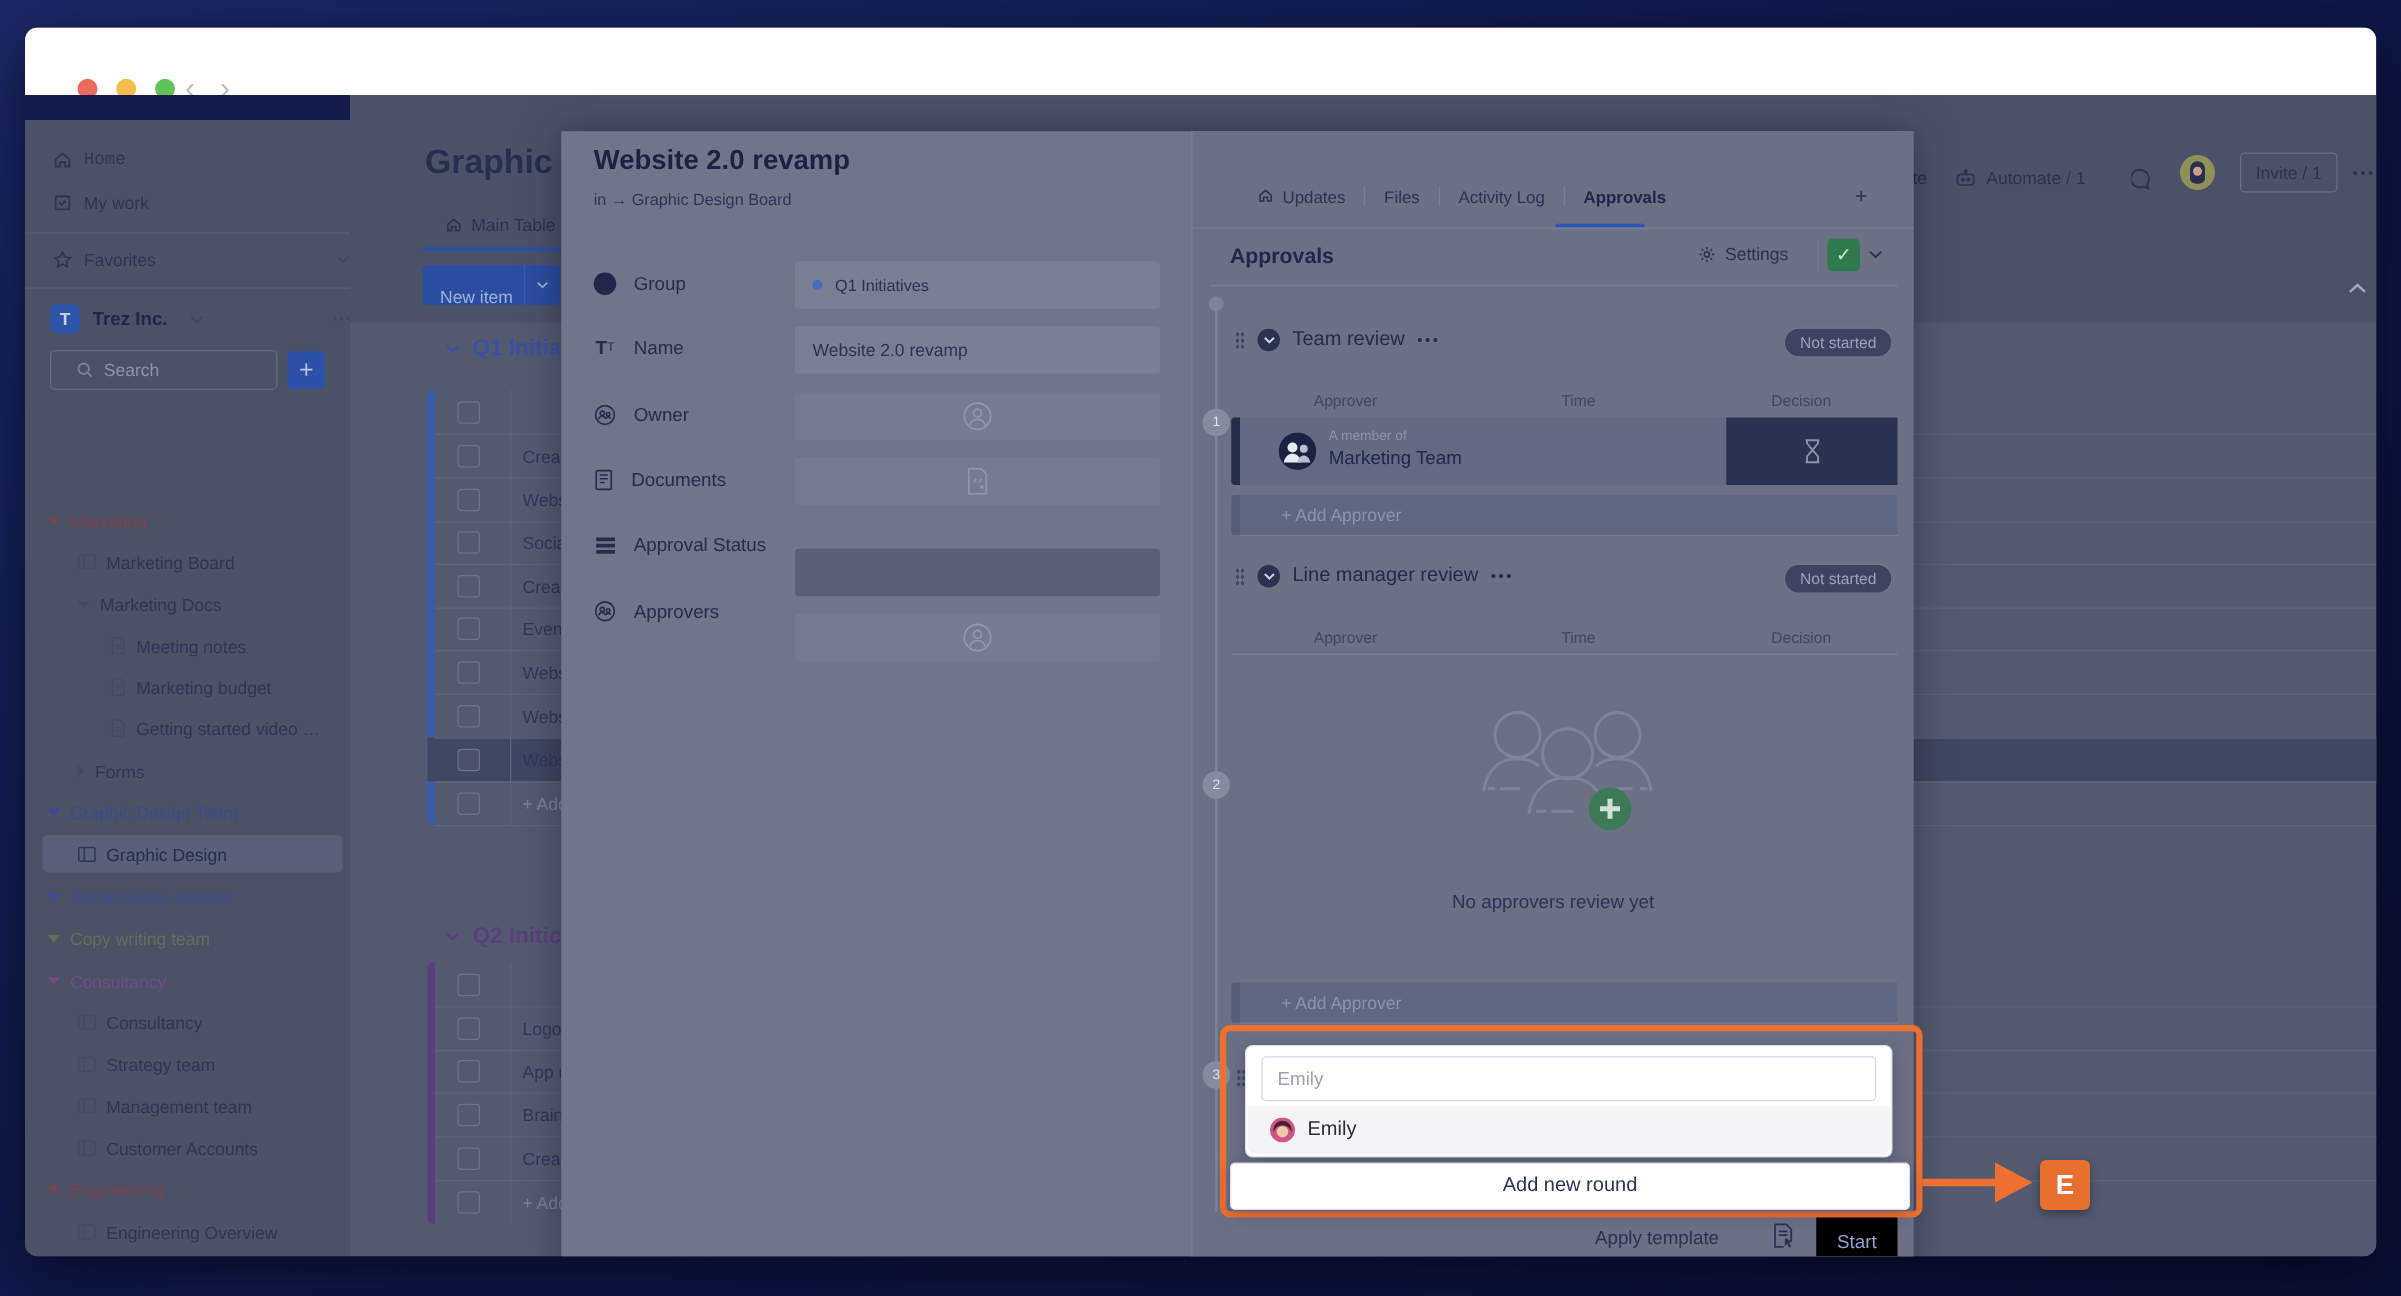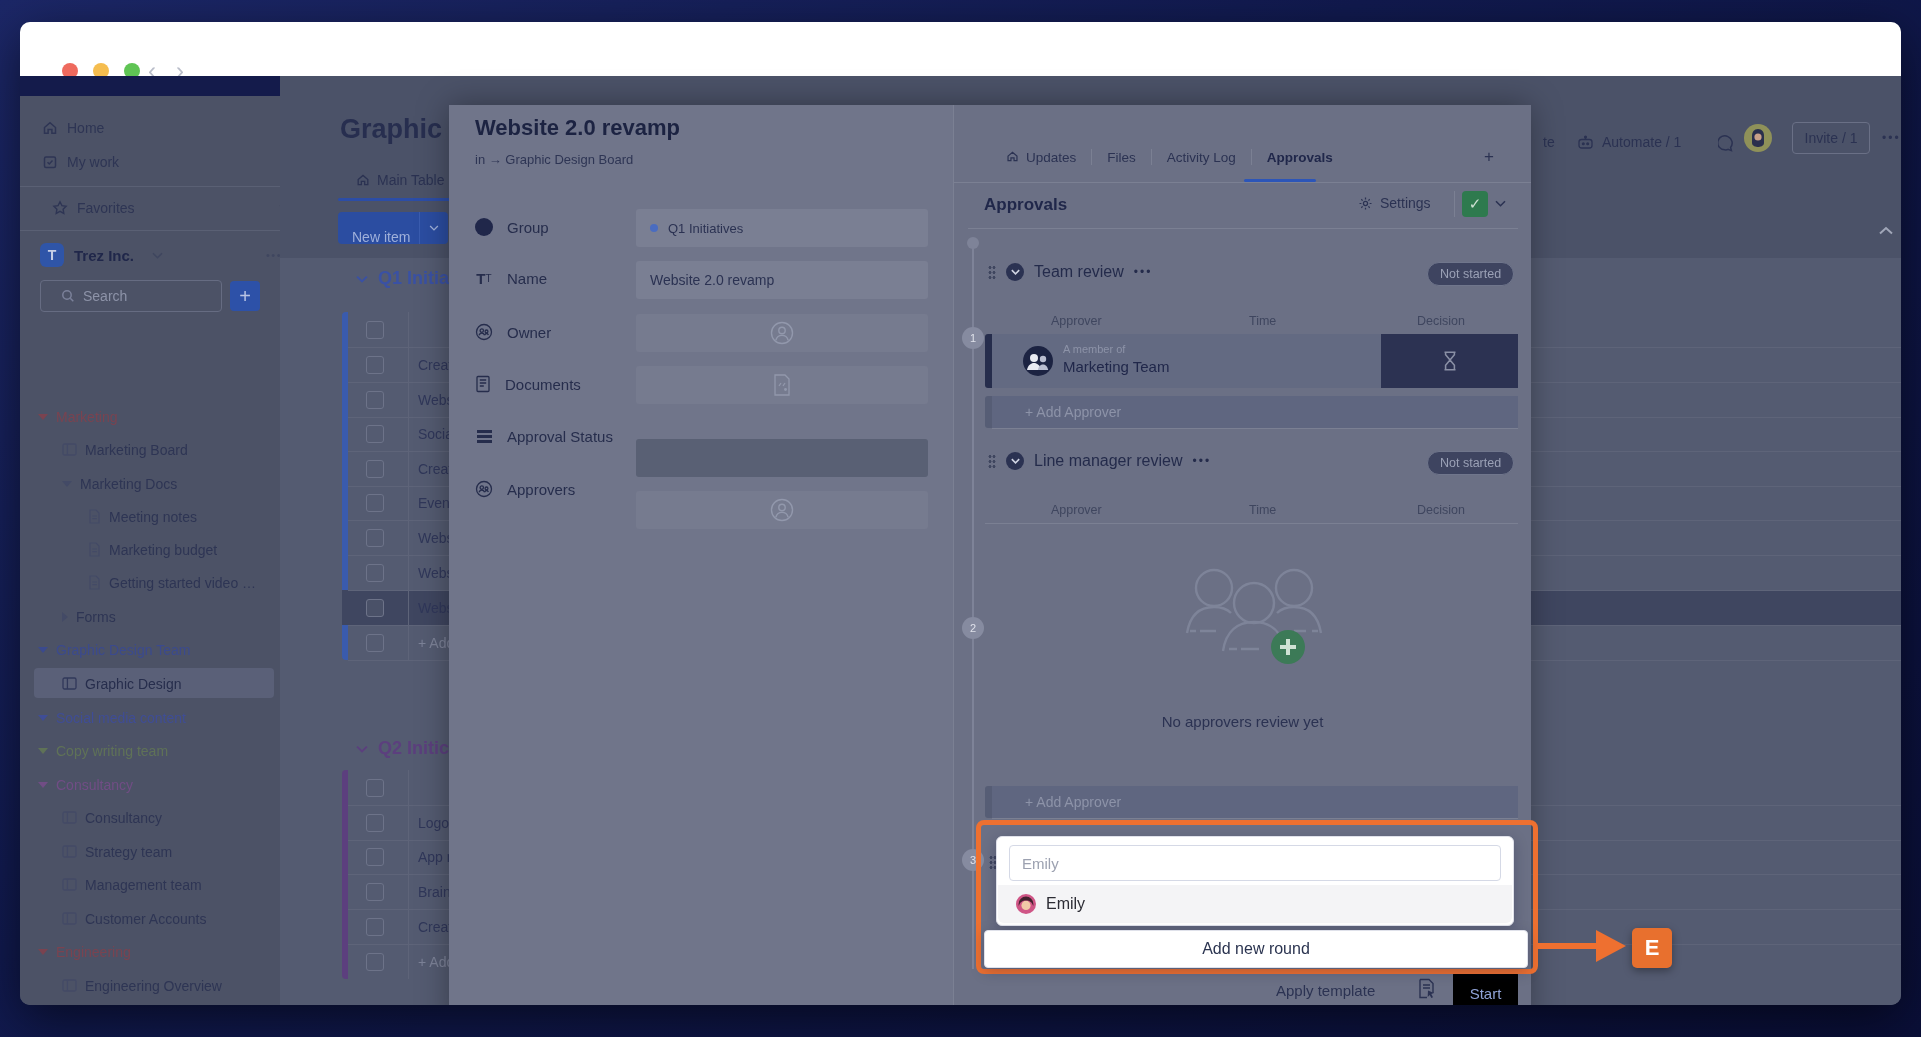--- a/index.html
+++ b/index.html
@@ -31,21 +31,21 @@
   .btitle{position:absolute;left:60px;top:38px;font-size:27px;font-weight:bold;color:#272e4f;white-space:nowrap;}
   .maintab{position:absolute;left:76px;top:96px;font-size:14px;color:#2b3252;display:flex;align-items:center;gap:7px;}
   .maintab-under{position:absolute;left:58px;top:122px;width:150px;height:3px;background:#2c4da6;border-radius:2px;}
   .newitem{position:absolute;left:58px;top:136px;width:110px;height:32px;background:#2b4da1;border-radius:4px;color:#9fb0da;
     font-size:14px;display:flex;align-items:center;}
   .rowline{position:absolute;height:1px;background:#5e6479;}
   .chk{position:absolute;width:16px;height:16px;border:1px solid #6d7389;border-radius:3px;}
   .rowtxt{position:absolute;font-size:14px;color:#30375a;white-space:nowrap;}
   .grouphdr{position:absolute;display:flex;align-items:center;gap:10px;font-size:18px;font-weight:bold;white-space:nowrap;}
   .accent{position:absolute;width:6px;border-radius:4px 0 0 4px;}
-  .tophdr{position:absolute;top:58px;font-size:14px;color:#2b3252;display:flex;align-items:center;margin-left:13px;}
+  .tophdr{position:absolute;top:58px;font-size:14px;color:#2b3252;display:flex;align-items:center;}
   
   .modal{position:absolute;left:429px;top:83px;width:1081px;height:922px;background:#70758a;box-shadow:0 0 30px rgba(0,0,0,.35);}
   .mclose{position:absolute;right:30px;top:12px;font-size:17px;color:#3f465f;cursor:pointer;}
   .mtitle{position:absolute;left:26px;top:10px;font-size:22px;font-weight:bold;color:#1c2342;}
   .mcrumb{position:absolute;left:26px;top:47px;font-size:13px;color:#2e3554;}
   .frow{position:absolute;left:26px;display:flex;align-items:center;gap:14px;font-size:15px;color:#262d4c;}
   .fval{position:absolute;left:187px;width:292px;height:38px;border-radius:3px;display:flex;align-items:center;}
   
   .rpanel{position:absolute;left:504px;top:0;width:577px;height:922px;background:#6b7085;border-left:1px solid #7b8093;}
   .tab{font-size:13.5px;color:#2b3252;cursor:pointer;white-space:nowrap;}
@@ -83,39 +83,39 @@
       <span class="tl" style="left:42px;background:#ee6a5e;"></span>
       <span class="tl" style="left:73px;background:#f5bd4f;"></span>
       <span class="tl" style="left:104px;background:#5fc454;"></span>
       <span class="navchev" style="left:128px;">‹</span>
       <span class="navchev" style="left:156px;">›</span>
     </div>
 
     <div class="appdarkstrip"></div>
 
     <div class="sidebar">
-      <div class="srow" style="top:18px;padding-left:22px;gap:9px;">
+      <div class="srow" style="top:18px;padding-left:22px;gap:9px;font-family:Liberation Mono, monospace;">
         <span class="icon">
           <svg width="16" height="16" viewBox="0 0 16 16" fill="none" stroke="#2e3554" stroke-width="1.5">
               <path d="M2.5 7.5 8 2.8l5.5 4.7v5.7h-3.6V9.6H6.1v3.6H2.5z"></path>
             </svg>
           </span>
         <span class="lbl">Home</span>
       </div>
       <div class="srow" style="top:52px;padding-left:22px;gap:9px;">
         <span class="icon">
           <svg width="16" height="16" viewBox="0 0 16 16" fill="none" stroke="#2e3554" stroke-width="1.5">
               <rect x="2.5" y="3" width="11" height="10.5" rx="1.5"></rect>
               <path d="M5.5 8.2 7.3 10l3.2-3.4"></path>
             </svg>
           </span>
         <span class="lbl">My work</span>
       </div>
       <div class="divline" style="top:90px;"></div>
-      <div class="srow" style="top:98px;padding-left:32px;gap:9px;">
+      <div class="srow" style="top:98px;padding-left:22px;gap:9px;">
         <span class="icon">
           <svg width="16" height="16" viewBox="0 0 16 16" fill="none" stroke="#2e3554" stroke-width="1.4">
               <path d="M8 1.8 9.9 5.6l4.2.6-3 3 .7 4.2L8 11.4l-3.8 2 .7-4.2-3-3 4.2-.6z"></path>
             </svg>
           </span>
         <span class="lbl">Favorites</span>
         <svg width="11" height="7" viewBox="0 0 11 7" style="position:absolute;right:22px;" fill="none" stroke="#3f465f" stroke-width="1.6">
             <path d="M1 1.3 5.5 5.7 10 1.3"></path>
           </svg>
       </div>

